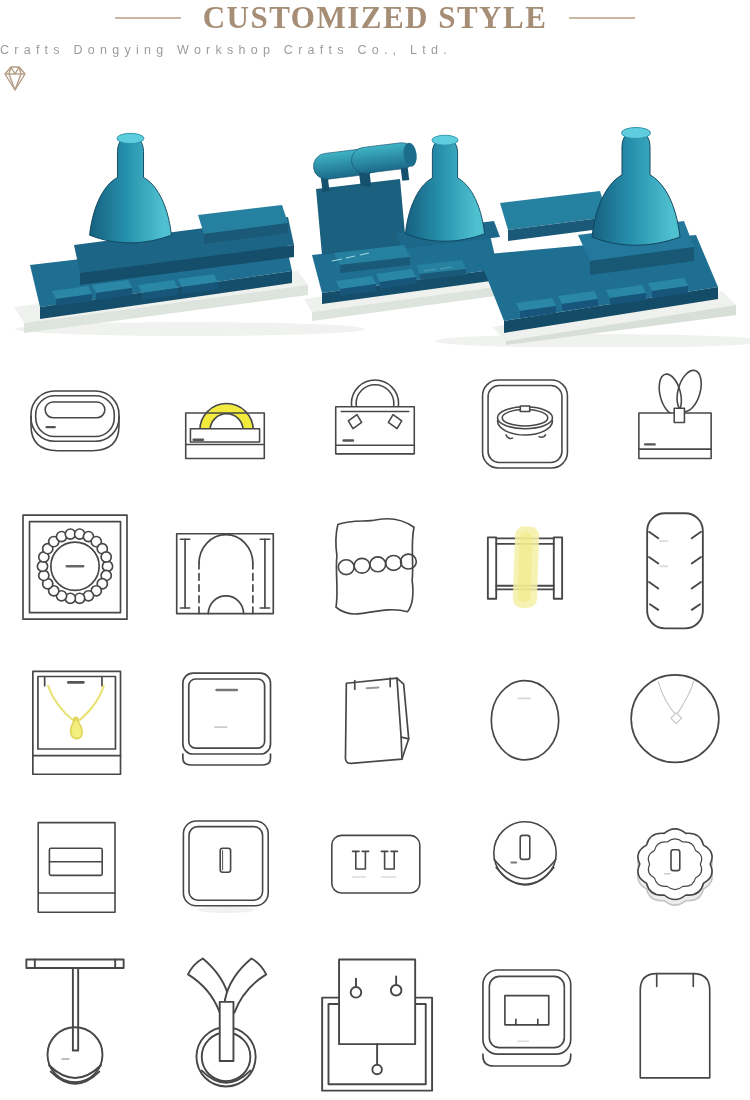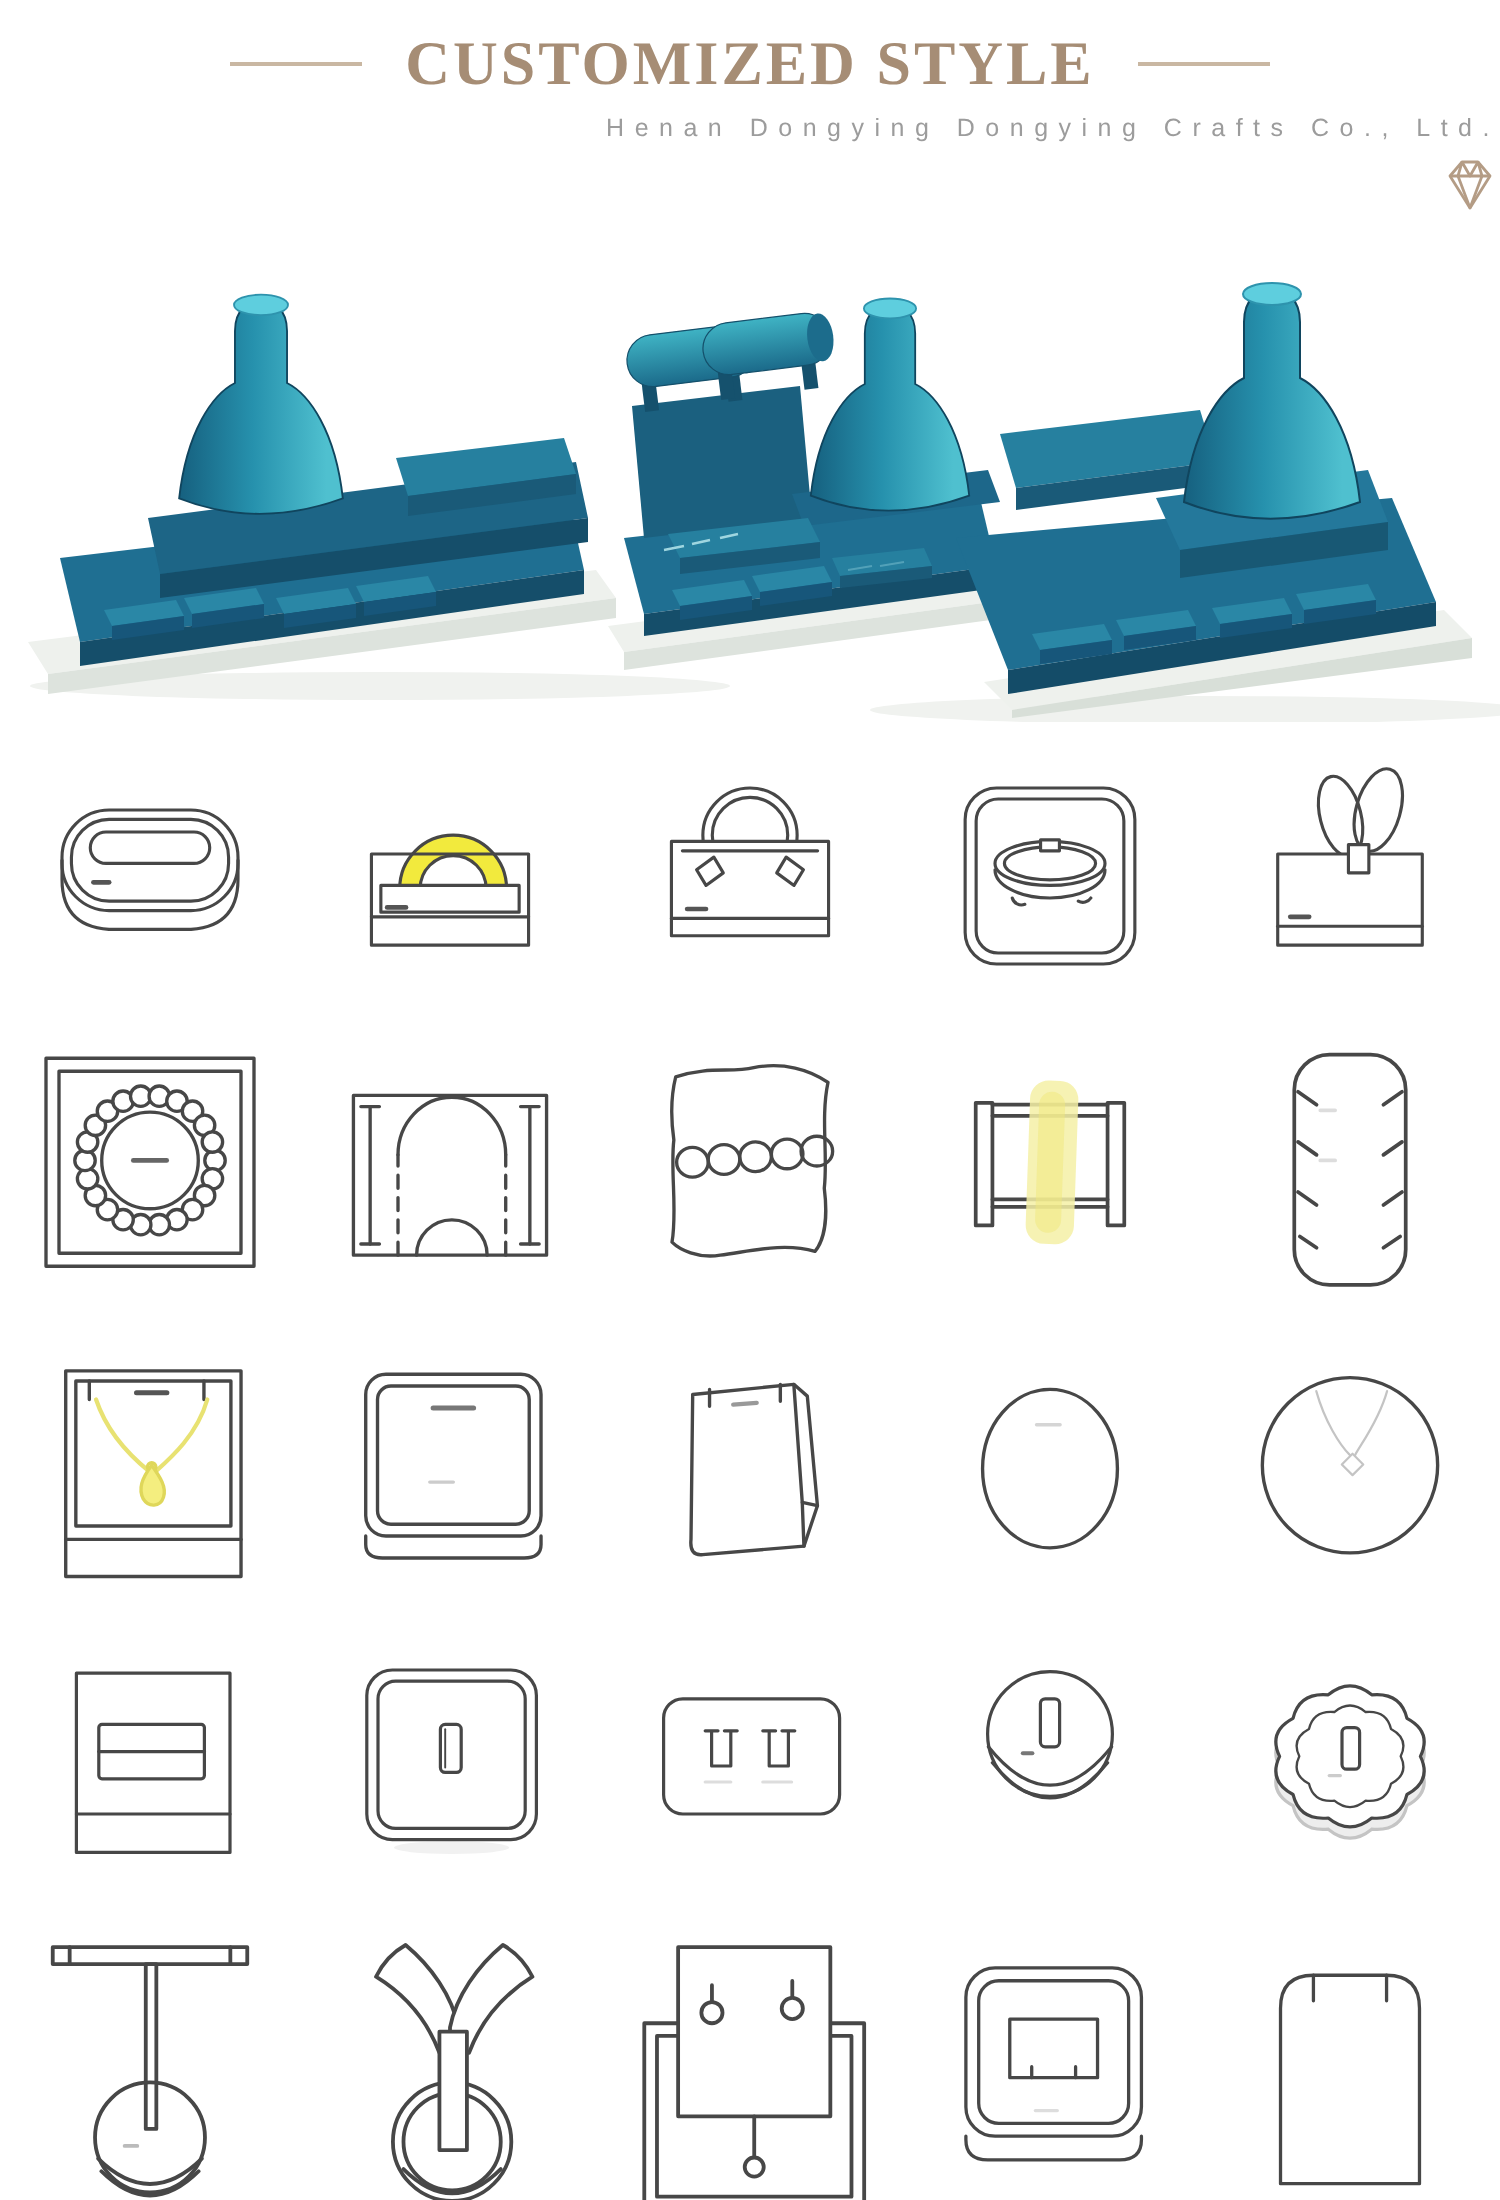--- a/index.html
+++ b/index.html
@@ -1,18 +1,18 @@
 <!DOCTYPE html>
 <html><head>
 <meta charset="utf-8">
 <style>
   html,body{margin:0;padding:0;background:#fff;}
   .page{position:relative;width:750px;height:1100px;background:#fff;overflow:hidden;
         font-family:"Liberation Sans", sans-serif;}
-  header{padding-top:14px;text-align:right;}
+  header{text-align:left;}
   .title-row{display:flex;align-items:center;justify-content:center;}
   .rule{display:inline-block;width:66px;height:2.5px;background:#c9b7a2;}
   h1{margin:0 22px;font-family:"Liberation Serif", serif;font-weight:bold;
      font-size:31px;letter-spacing:1.5px;color:#a68d75;}
   .subtitle{margin-top:7px;font-size:12.5px;letter-spacing:0.42em;color:#9c9c9c;}
   .diamond{margin-top:8px;height:30px;}
   .hero{width:750px;height:252px;}
   .catalog{display:grid;grid-template-columns:repeat(5,150px);
            grid-template-rows:133px 157px 150px 144px 164px;margin-top:10px;}
   .cell{margin:0;display:flex;align-items:center;justify-content:center;}
@@ -21,21 +21,21 @@
 <body>
 
 <div class="page">
 
   <header>
     <div class="title-row">
       <span class="rule"></span>
       <h1>CUSTOMIZED STYLE</h1>
       <span class="rule"></span>
     </div>
-    <div class="subtitle">Henan Dongying Dongying Crafts Co., Ltd.</div>
+    <div class="subtitle">Crafts Dongying Workshop Crafts Co., Ltd.</div>
     <div class="diamond">
       <svg width="30" height="27" viewBox="0 0 30 27">
         <g fill="none" stroke="#b49c85" stroke-width="1.4" stroke-linejoin="round">
           <path d="M5 9 L11 2 H19 L25 9 L15 25 Z"></path>
           <path d="M5 9 H25"></path>
           <path d="M11 2 L9 9 M19 2 L21 9 M11 2 L15 9 L19 2"></path>
           <path d="M9 9 L15 25 M21 9 L15 25"></path>
         </g>
       </svg>
     </div>

